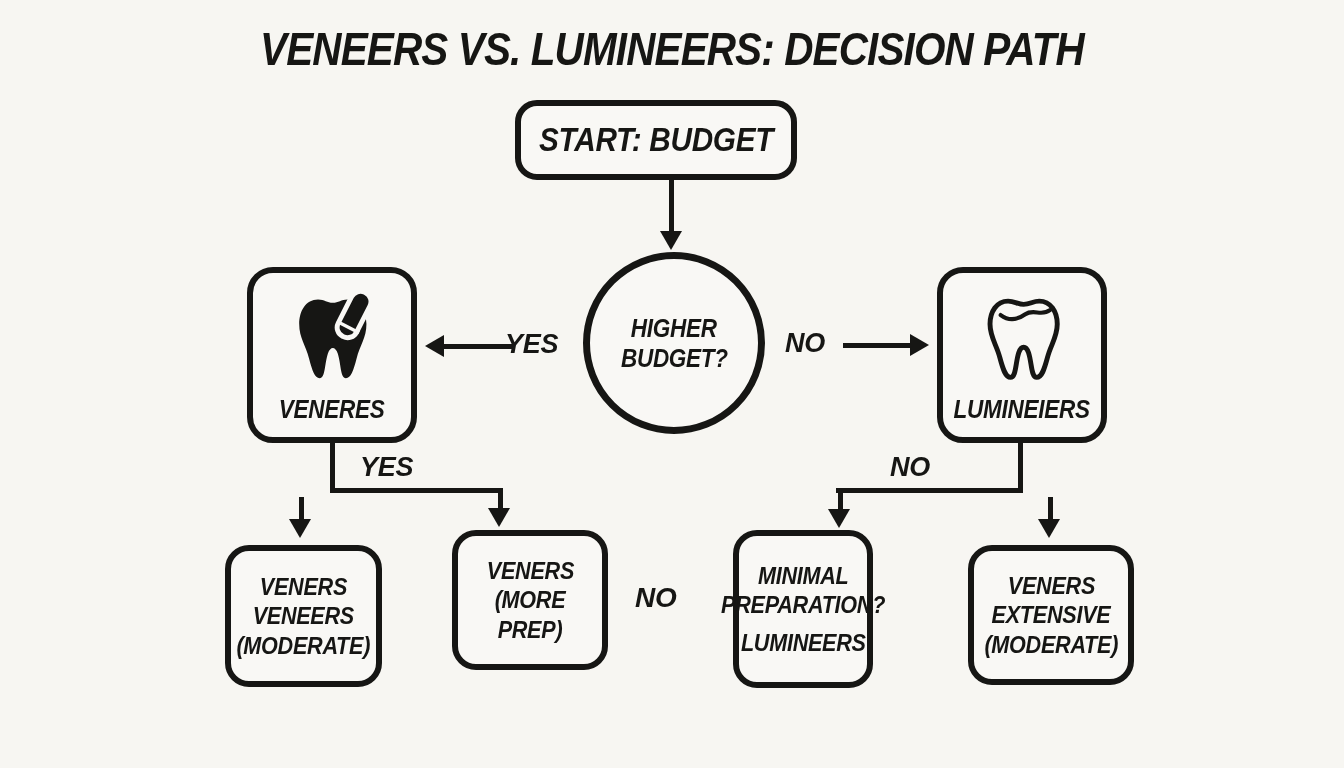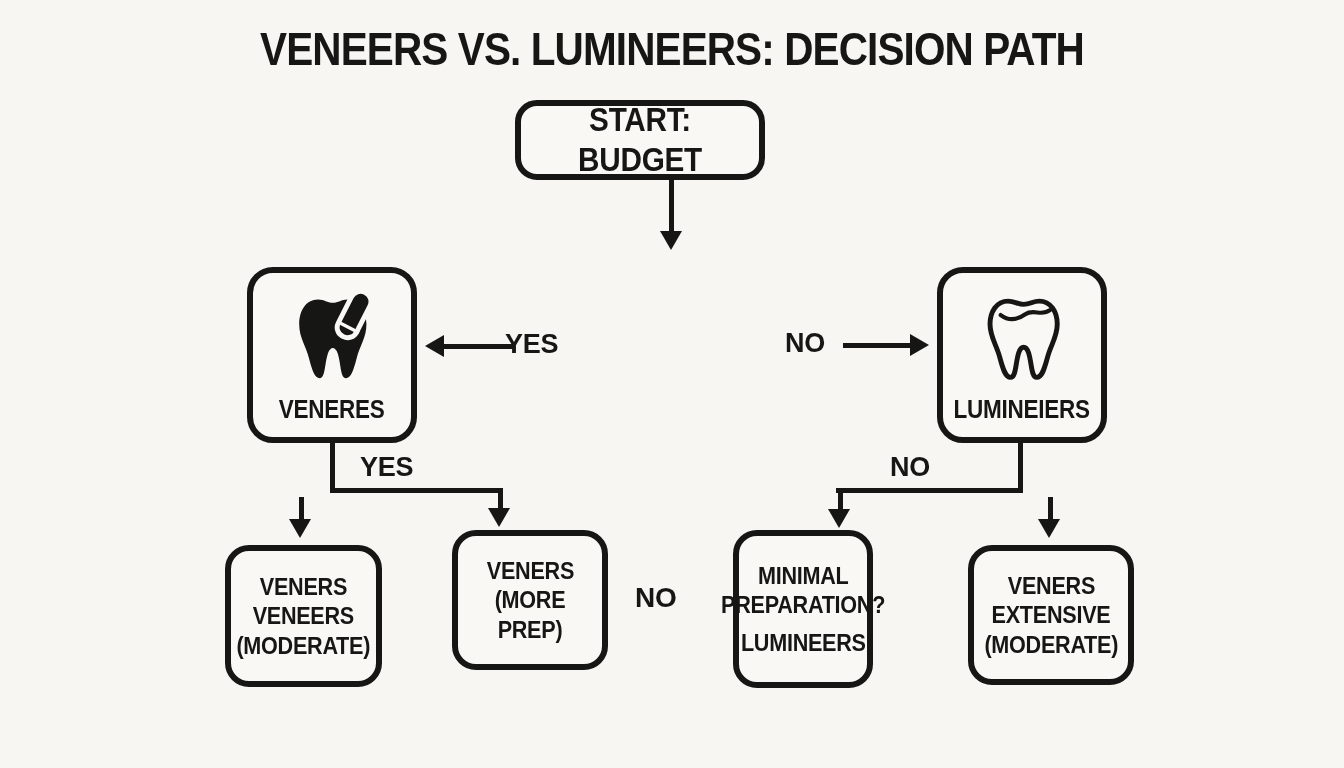--- a/index.html
+++ b/index.html
@@ -2,38 +2,38 @@
 <html><head>
 <meta charset="utf-8">
 <style>
   html,body{margin:0;padding:0;}
   body{
     width:1344px;height:768px;overflow:hidden;
     background:#f7f6f2;
     font-family:"Liberation Sans", sans-serif;
     color:#161614;
   }
-  .stage{position:relative;width:1344px;height:768px;}
+  .stage{position:relative;width:1344px;height:768px;font-style:italic;}
   .txt{font-weight:bold;color:#161614;}
   .cond{display:block;transform:scaleX(0.9);transform-origin:center;}
   .title{
     position:absolute;left:0;top:22px;width:1344px;
     text-align:center;font-size:46px;font-weight:bold;
     letter-spacing:-1px;
   }
   .title .cond{transform:scaleX(0.88);}
   
   .node{
     position:absolute;border:6px solid #161614;border-radius:24px;
     background:#f9f8f5;display:flex;flex-direction:column;
     align-items:center;justify-content:center;text-align:center;
     box-sizing:border-box;
   }
   .node .line{font-weight:bold;letter-spacing:-0.3px;line-height:1.22;}
-  .start-node{left:515px;top:100px;width:250px;height:80px;border-radius:22px;font-size:33px;}
+  .start-node{left:515px;top:100px;width:282px;height:80px;border-radius:22px;font-size:33px;}
   .decision-node{
     left:583px;top:252px;width:182px;height:182px;
     border:7px solid #161614;border-radius:50%;font-size:25px;
   }
   .side-node{width:170px;height:176px;border-radius:26px;font-size:25px;padding-top:4px;}
   .veneers-node{left:247px;top:267px;}
   .lumineers-node{left:937px;top:267px;}
   .side-node .icon-wrap{height:96px;display:flex;align-items:center;justify-content:center;margin-bottom:8px;}
   .outcome-node{font-size:24px;}
   .outcome-1{left:225px;top:545px;width:157px;height:142px;}
@@ -63,20 +63,24 @@
     <span class="cond">VENEERS VS. LUMINEERS: DECISION PATH</span>
   </div>
 
   <div class="node start-node">
     <span class="line cond">START: BUDGET</span>
   </div>
 
   <div class="v-line" style="left:669px;top:180px;height:52px;"></div>
   <div class="arr arr-down" style="left:660px;top:231px;"></div>
 
+  <div class="node decision-node">
+    <span class="line cond">HIGHER</span>
+    <span class="line cond">BUDGET?</span>
+  </div>
 
   <div class="edge-label" style="left:505px;top:329px;width:70px;">YES</div>
   <div class="h-line" style="left:443px;top:344px;width:70px;"></div>
   <div class="arr arr-left" style="left:425px;top:335px;"></div>
 
   <div class="edge-label" style="left:785px;top:328px;width:60px;">NO</div>
   <div class="h-line" style="left:843px;top:343px;width:70px;"></div>
   <div class="arr arr-right" style="left:910px;top:334px;"></div>
 
   <div class="node side-node veneers-node">

